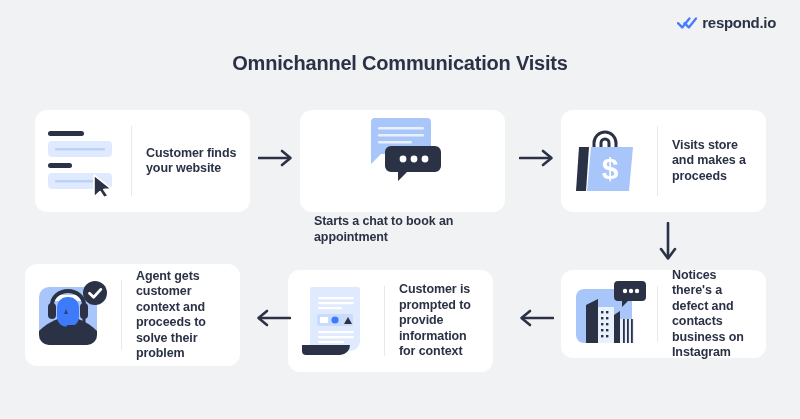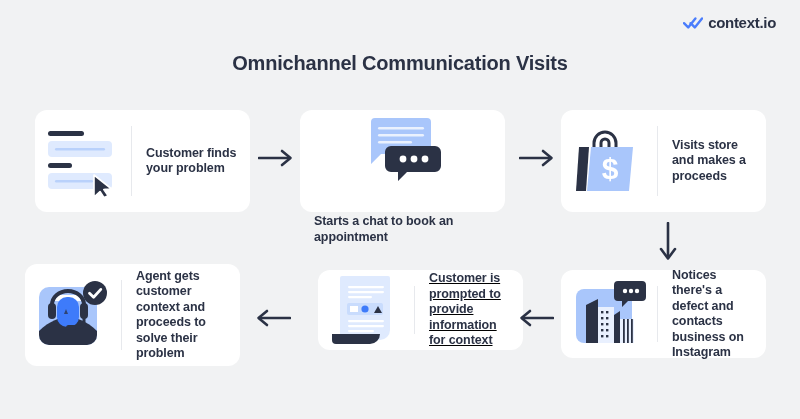--- a/index.html
+++ b/index.html
@@ -82,21 +82,21 @@
     font-weight: bold;
     color: #2b3245;
     letter-spacing: -0.1px;
   }
 
   
   #card-1 { left: 35px;  top: 110px; width: 215px; height: 102px; }
   #card-2 { left: 300px; top: 110px; width: 205px; height: 102px; flex-direction: column; }
   #card-3 { left: 561px; top: 110px; width: 205px; height: 102px; }
   #card-4 { left: 561px; top: 270px; width: 205px; height: 88px; }
-  #card-5 { left: 318px; top: 270px; width: 205px; height: 80px; text-decoration: underline; }
+  #card-5 { left: 288px; top: 270px; width: 205px; height: 102px; }
   #card-6 { left: 25px;  top: 264px; width: 215px; height: 102px; }
 
   
   .arrow {
     position: absolute;
     color: #2b3245;
   }
   #arrow-1 { left: 258px; top: 146px; }
   #arrow-2 { left: 519px; top: 146px; }
   #arrow-3 { left: 655px; top: 222px; }
@@ -110,39 +110,39 @@
 
 <div class="canvas">
 
   <div class="logo">
     <span>
       <svg width="20" height="14" viewBox="0 0 20 14">
         <path d="M1 7.2 L5.2 11.4 L12.4 2.4" fill="none" stroke="#4a7dfc" stroke-width="2.4" stroke-linecap="round" stroke-linejoin="round"></path>
         <path d="M7.6 7.2 L11.8 11.4 L19 2.4" fill="none" stroke="#4a7dfc" stroke-width="2.4" stroke-linecap="round" stroke-linejoin="round"></path>
       </svg>
     </span>
-    <span class="logo-text">context.io</span>
+    <span class="logo-text">respond.io</span>
   </div>
 
   <div class="title">Omnichannel Communication Visits</div>
 
   <div class="card" id="card-1">
     <div class="card-icon">
       <svg width="78" height="72" viewBox="0 0 78 72">
         <rect x="4" y="6" width="36" height="5" rx="2.5" fill="#2b3245"></rect>
         <rect x="4" y="16" width="64" height="16" rx="4" fill="#dfeafe"></rect>
         <rect x="11" y="23" width="50" height="2.4" rx="1.2" fill="#b9d1fb"></rect>
         <rect x="4" y="38" width="24" height="5" rx="2.5" fill="#2b3245"></rect>
         <rect x="4" y="48" width="64" height="16" rx="4" fill="#dfeafe"></rect>
         <rect x="11" y="55" width="38" height="2.4" rx="1.2" fill="#b9d1fb"></rect>
         <path d="M50 50 L50 72 L56 66.5 L60 72.6 L64 70.6 L59.8 64.6 L67 63.5 Z" fill="#2b3245" stroke="#ffffff" stroke-width="1.6" stroke-linejoin="round"></path>
       </svg>
     </div>
     <div class="card-divider"></div>
-    <div class="card-text">Customer finds your problem</div>
+    <div class="card-text">Customer finds your website</div>
   </div>
 
   <div class="card" id="card-2">
     <div class="card-icon">
       <svg width="76" height="72" viewBox="0 0 76 72">
         <path d="M6 8 h56 a4 4 0 0 1 4 4 v28 a4 4 0 0 1 -4 4 h-46 l-10 10 v-10 a4 4 0 0 1 0 0 v-32 a4 4 0 0 1 4 -4 z" fill="#a9c6fb"></path>
         <rect x="13" y="17" width="46" height="2.6" rx="1.3" fill="#eaf1fe"></rect>
         <rect x="13" y="24" width="46" height="2.6" rx="1.3" fill="#eaf1fe"></rect>
         <rect x="13" y="31" width="34" height="2.6" rx="1.3" fill="#eaf1fe"></rect>
         <path d="M26 36 h44 a6 6 0 0 1 6 6 v14 a6 6 0 0 1 -6 6 h-28 l-9 9 v-9 h-7 a6 6 0 0 1 -6 -6 v-14 a6 6 0 0 1 6 -6 z" fill="#2b3245"></path>

